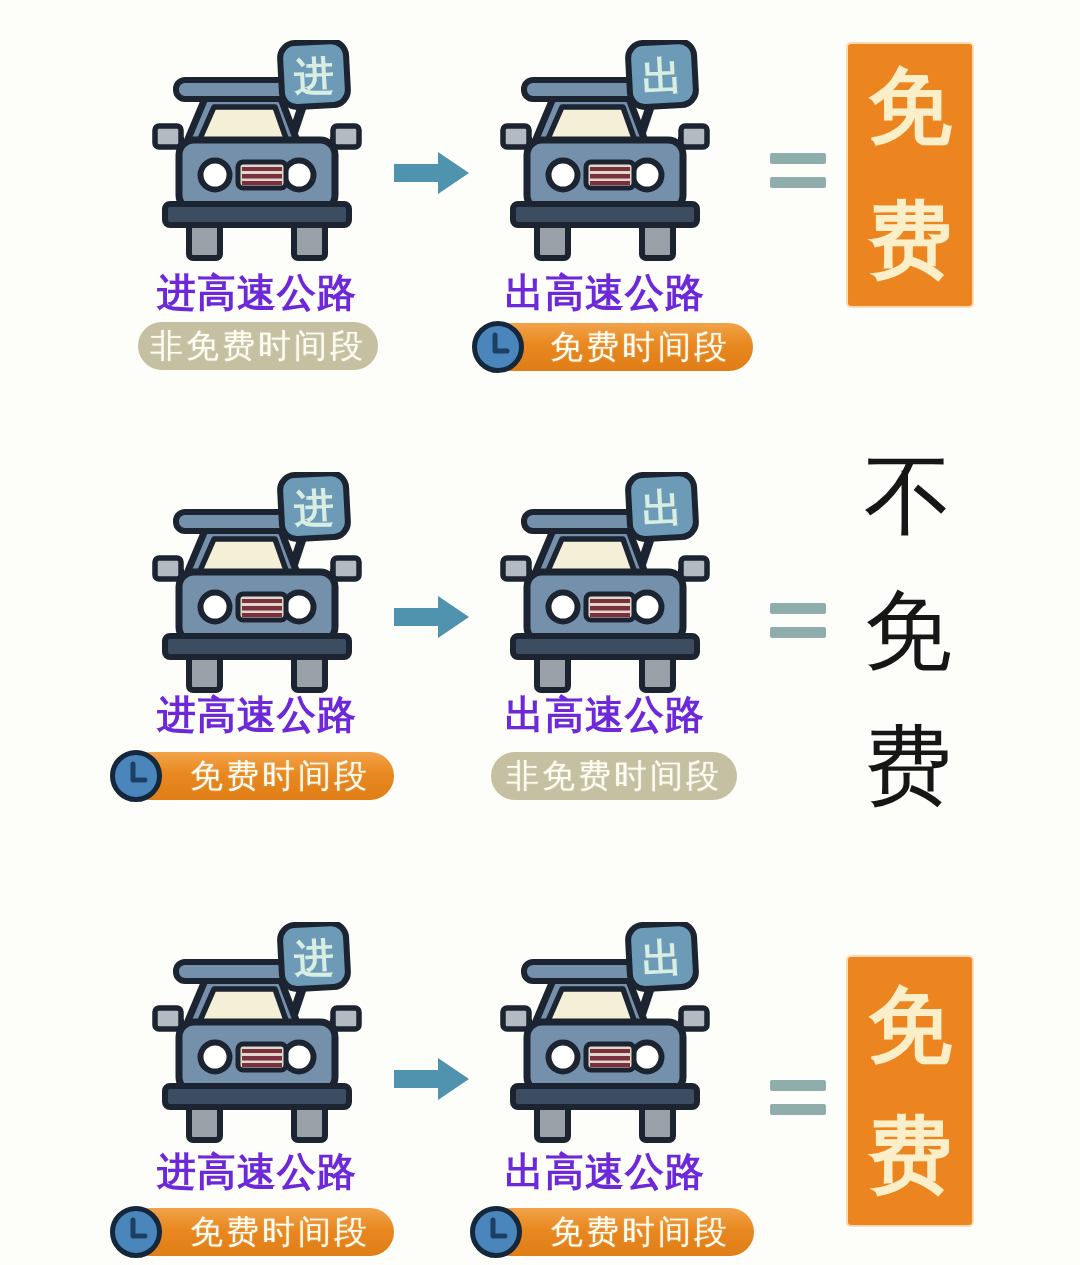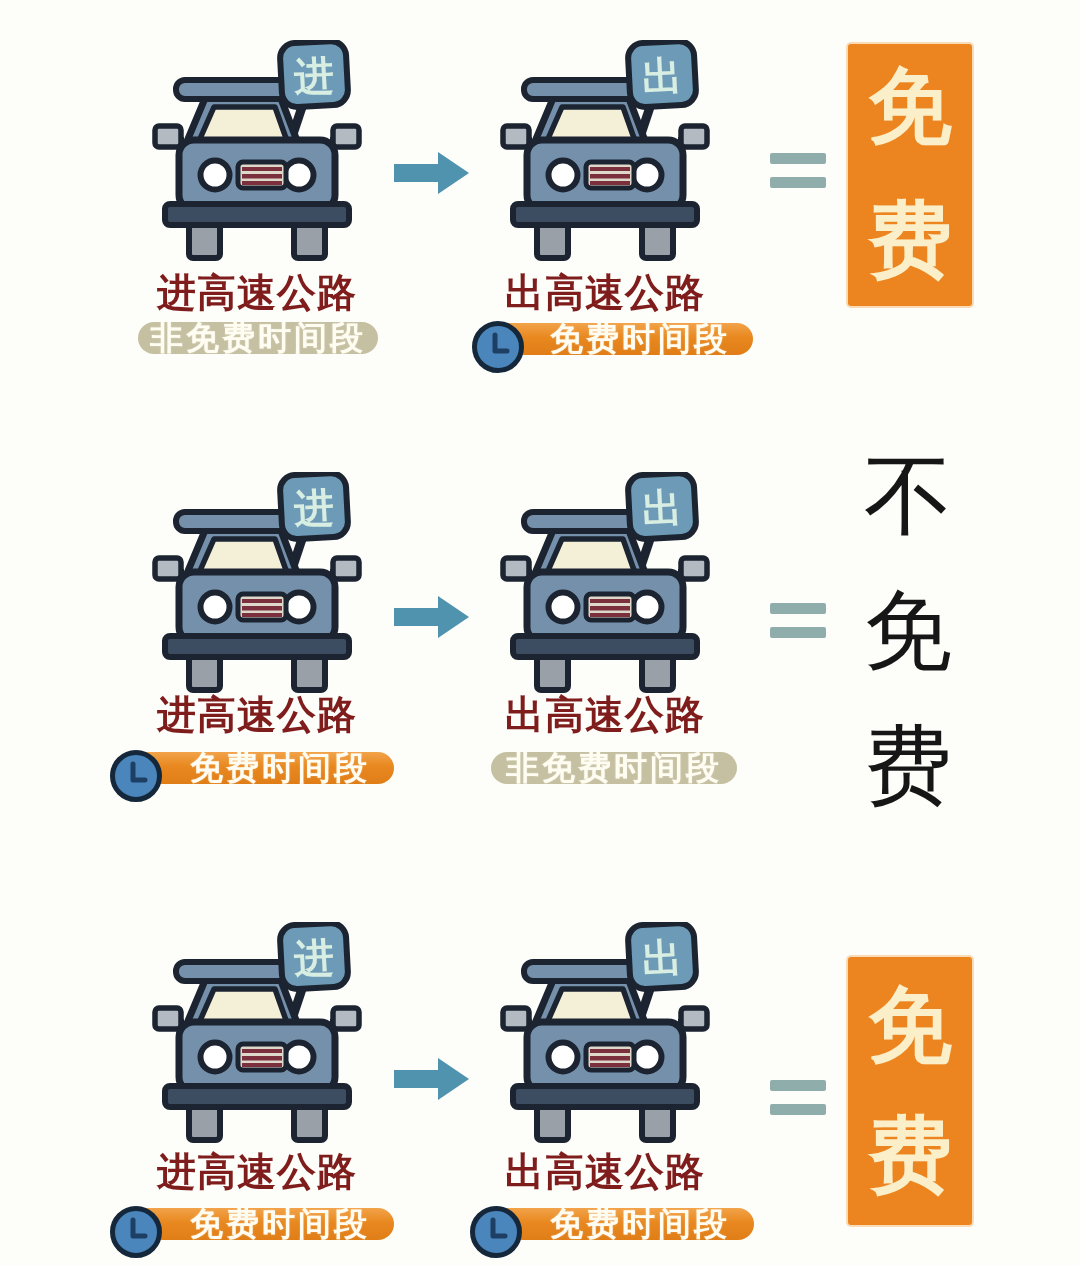--- a/index.html
+++ b/index.html
@@ -7,26 +7,26 @@
     position:relative;width:1080px;height:1265px;margin:0 auto;
     background:#fdfdfa;overflow:hidden;
     font-family:"Liberation Sans","DejaVu Sans",sans-serif;
   }
   .abs{position:absolute;}
   
   .car-unit{width:210px;height:225px;}
   
   .hw-label{
     width:320px;text-align:center;font-size:39px;font-weight:700;
-    color:#7f1d1d;letter-spacing:1px;line-height:1.1;
+    color:#6d28d9;letter-spacing:1px;line-height:1.1;
   }
   
   .pill{
-    height:32px;border-radius:24px;display:flex;align-items:center;justify-content:center;
-    font-size:33px;font-weight:700;letter-spacing:3px;color:#fffdf2;
+    height:48px;border-radius:24px;display:flex;align-items:center;justify-content:center;
+    font-size:33px;font-weight:400;letter-spacing:3px;color:#fffdf2;
     text-shadow:0 0 2px rgba(255,255,255,.35);box-sizing:border-box;
   }
   .pill.beige{background:#c6c0a2;}
   .pill.orange{
     background:linear-gradient(180deg,#f2a34a 0%,#e8881f 45%,#e07d17 100%);
     padding-left:40px;
   }
   
   .clock{width:54px;height:54px;}
   

